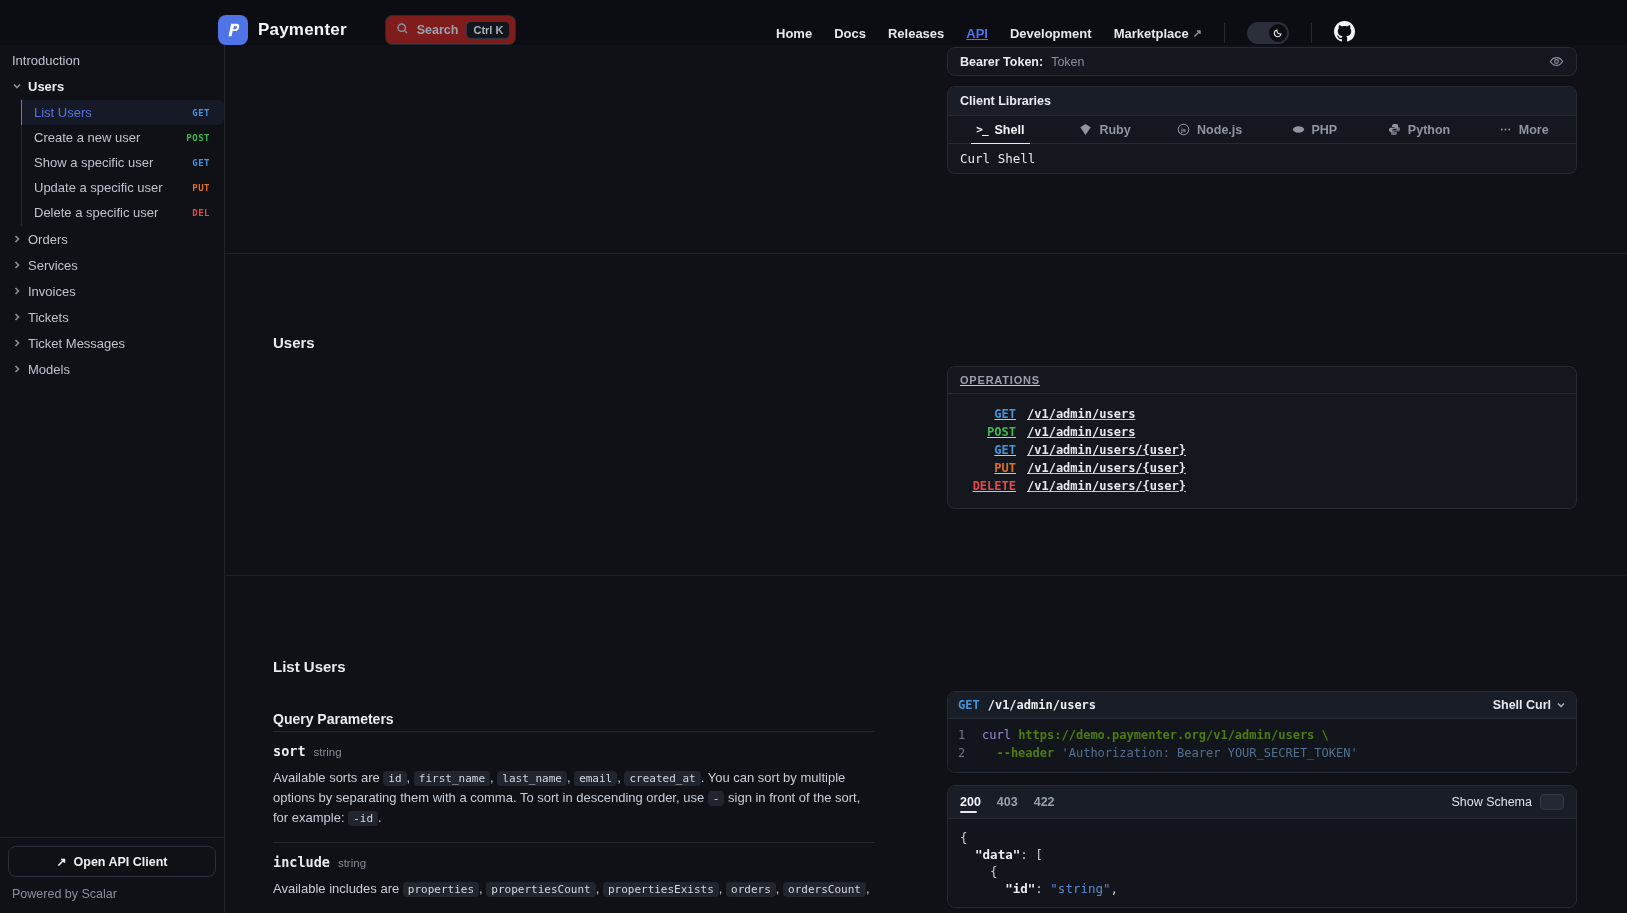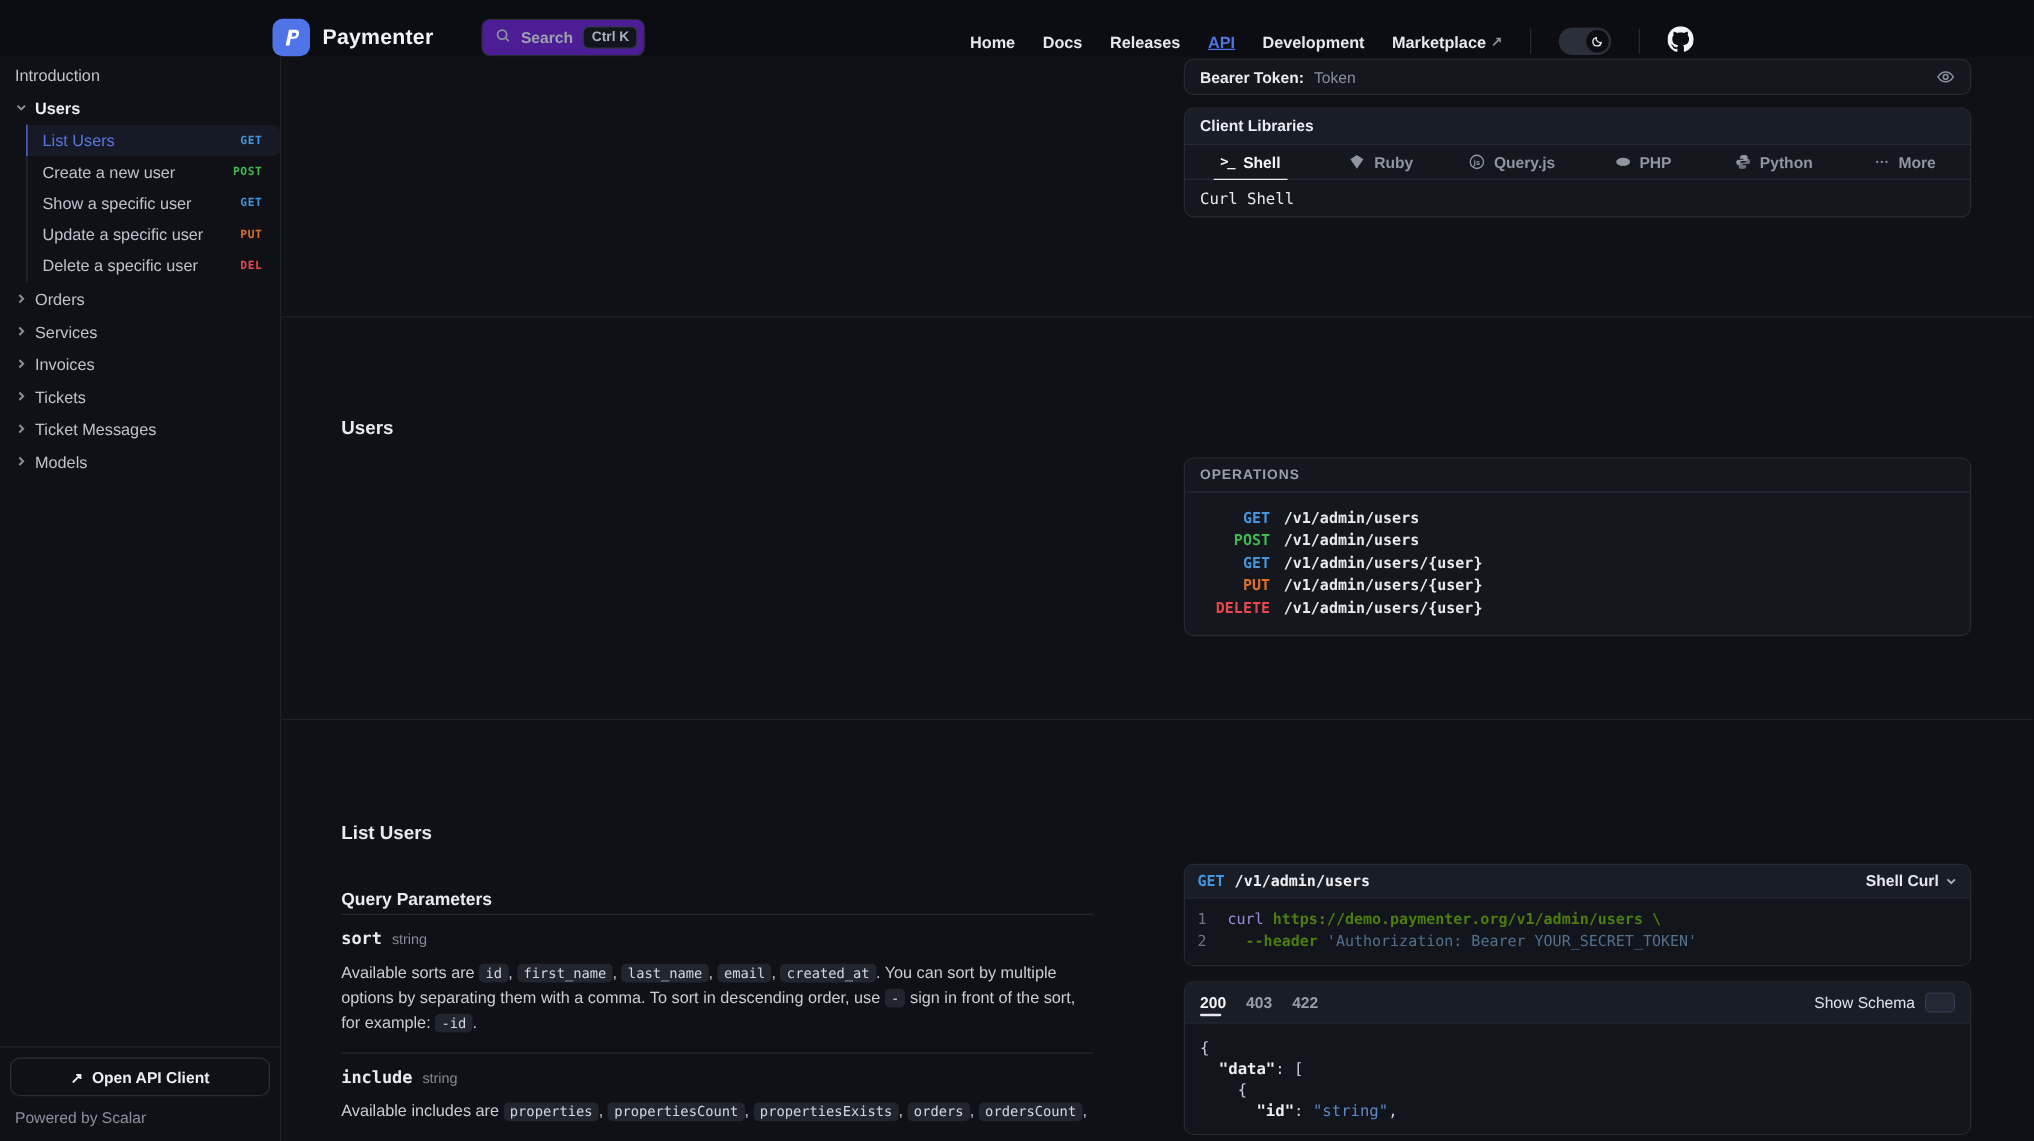--- a/index.html
+++ b/index.html
@@ -17,21 +17,21 @@
   }
   .nav-left { display:flex; align-items:center; gap:38px; }
   .brand { display:flex; align-items:center; gap:10px; }
   .brand-logo {
     width:30px; height:30px; border-radius:8px; background:var(--c-accent,#4f74e8);
     display:flex; align-items:center; justify-content:center;
   }
   .brand-logo svg { width:18px; height:18px; }
   .brand-name { color:#f2f4f8; font-weight:bold; font-size:17px; letter-spacing:.2px; }
   .search-pill {
-    display:flex; align-items:center; gap:8px; background:#4c1d95;
+    display:flex; align-items:center; gap:8px; background:#7f1d1d;
     border:1px solid #262a33; border-radius:7px; height:30px; padding:0 5px 0 10px;
     min-width:112px; cursor:pointer;
   }
   .search-pill .s-label { color:#9ba1ad; font-size:12.5px; font-weight:bold; }
   .kbd {
     border:1px solid #323743; border-radius:5px; padding:2px 6px; font-size:11px;
     color:#aab0bc; background:#12151b; font-weight:bold;
   }
   .search-icon svg { width:13px; height:13px; stroke:#8a8f9c; }
   .nav-right { display:flex; align-items:center; gap:22px; }
@@ -136,21 +136,21 @@
   .lib-icon svg { width:13px; height:13px; }
   .term-glyph { font-family:"DejaVu Sans Mono", monospace; font-size:11px; font-weight:bold; letter-spacing:-1px; }
   .libs-selected { padding:7px 12px; font-family:"DejaVu Sans Mono", monospace; font-size:12.5px; color:#e6e9ee; }
 
   
   .h-users { margin-top:80px; font-size:15px; font-weight:bold; color:#e9ebf0; }
   .h-listusers { margin-top:82px; font-size:15px; font-weight:bold; color:#e9ebf0; }
   .h-query { margin-top:36px; font-size:14px; font-weight:bold; color:#e9ebf0; padding-bottom:4px; border-bottom:1px solid #23272f; }
 
   
-  .ops-card { margin-top:112px; }
+  .ops-card { margin-top:112px;text-decoration:underline; }
   .ops-header { color:#9aa0ab; font-size:11px; font-weight:bold; letter-spacing:.8px; background:#14171d; }
   .ops-body { padding:11px 12px 13px 12px; }
   .op-row { display:flex; gap:11px; font-family:"DejaVu Sans Mono", monospace; font-size:12px; line-height:18px; cursor:pointer; }
   .op-method { width:56px; text-align:right; font-weight:bold; }
   .op-path { color:#e6e9ee; font-weight:bold; }
 
   
   .param-row { padding:11px 0 14px 0; border-bottom:1px solid #23272f; }
   .param-head { display:flex; align-items:baseline; gap:8px; }
   .param-name { font-family:"DejaVu Sans Mono", monospace; font-weight:bold; font-size:13.5px; color:#e9ebf0; }
@@ -366,21 +366,21 @@
                 </span>
               <span>Ruby</span>
             </div>
             <div class="lib-tab">
               <span class="lib-icon">
                   <svg viewBox="0 0 14 14" fill="none" stroke="#8f95a1">
                     <circle cx="7" cy="7" r="5.7" stroke-width="1.1"></circle>
                     <text x="7" y="9.4" text-anchor="middle" font-size="6" fill="#8f95a1" stroke="none" font-family="DejaVu Sans, sans-serif">js</text>
                   </svg>
                 </span>
-              <span>Query.js</span>
+              <span>Node.js</span>
             </div>
             <div class="lib-tab">
               <span class="lib-icon">
                   <svg viewBox="0 0 14 14">
                     <ellipse cx="7" cy="7" rx="6" ry="3.6" fill="#8f95a1"></ellipse>
                   </svg>
                 </span>
               <span>PHP</span>
             </div>
             <div class="lib-tab">

